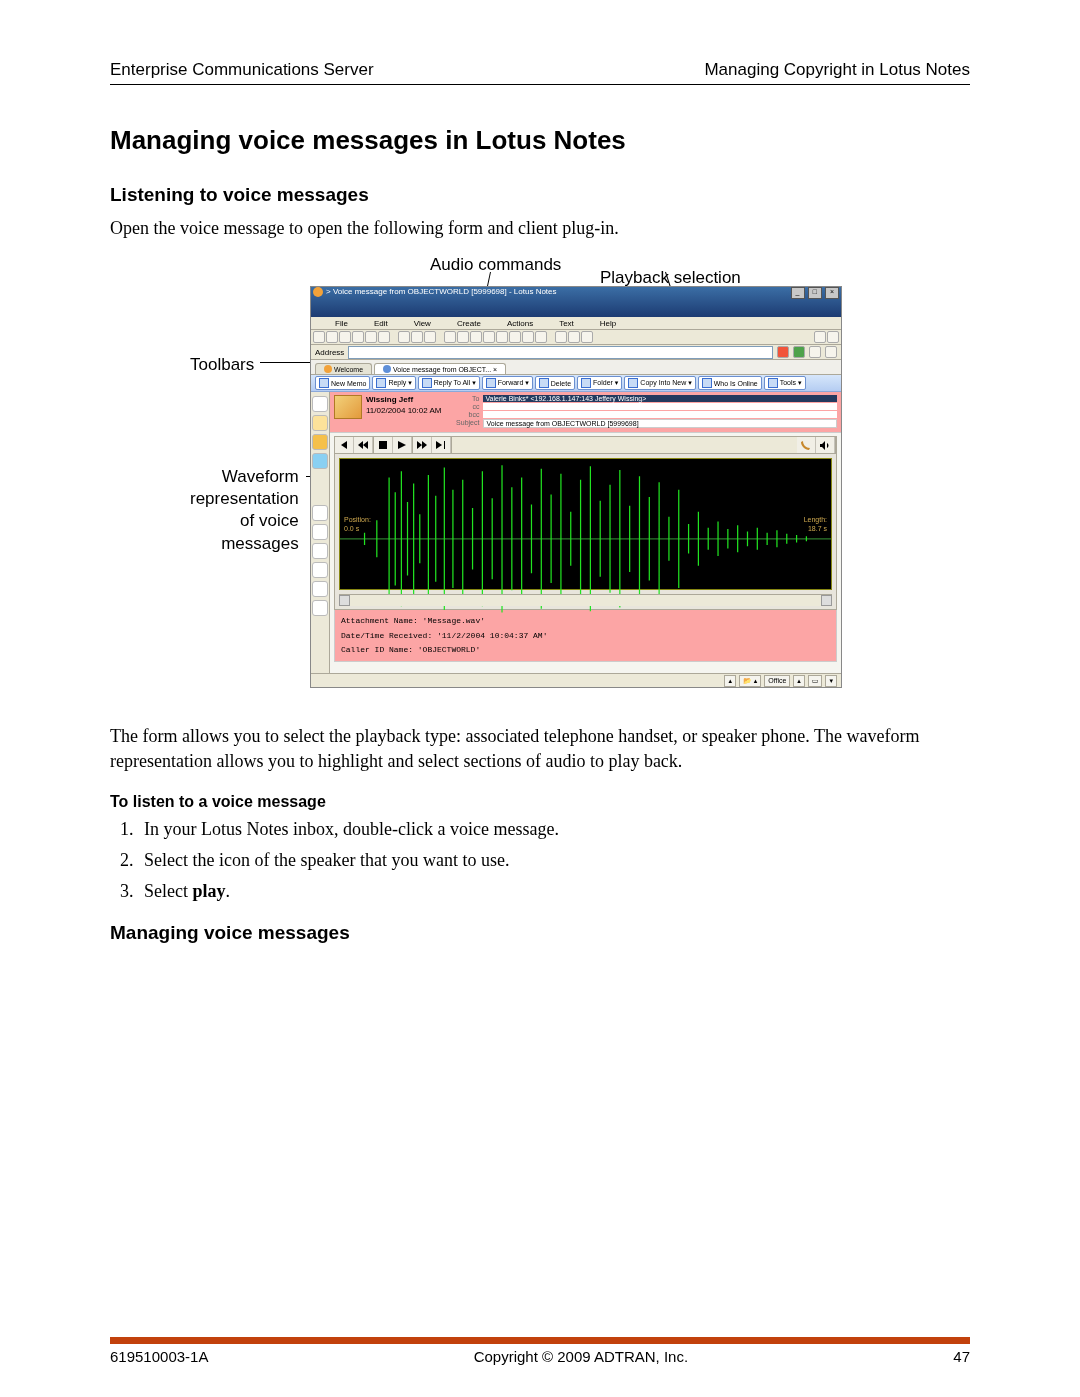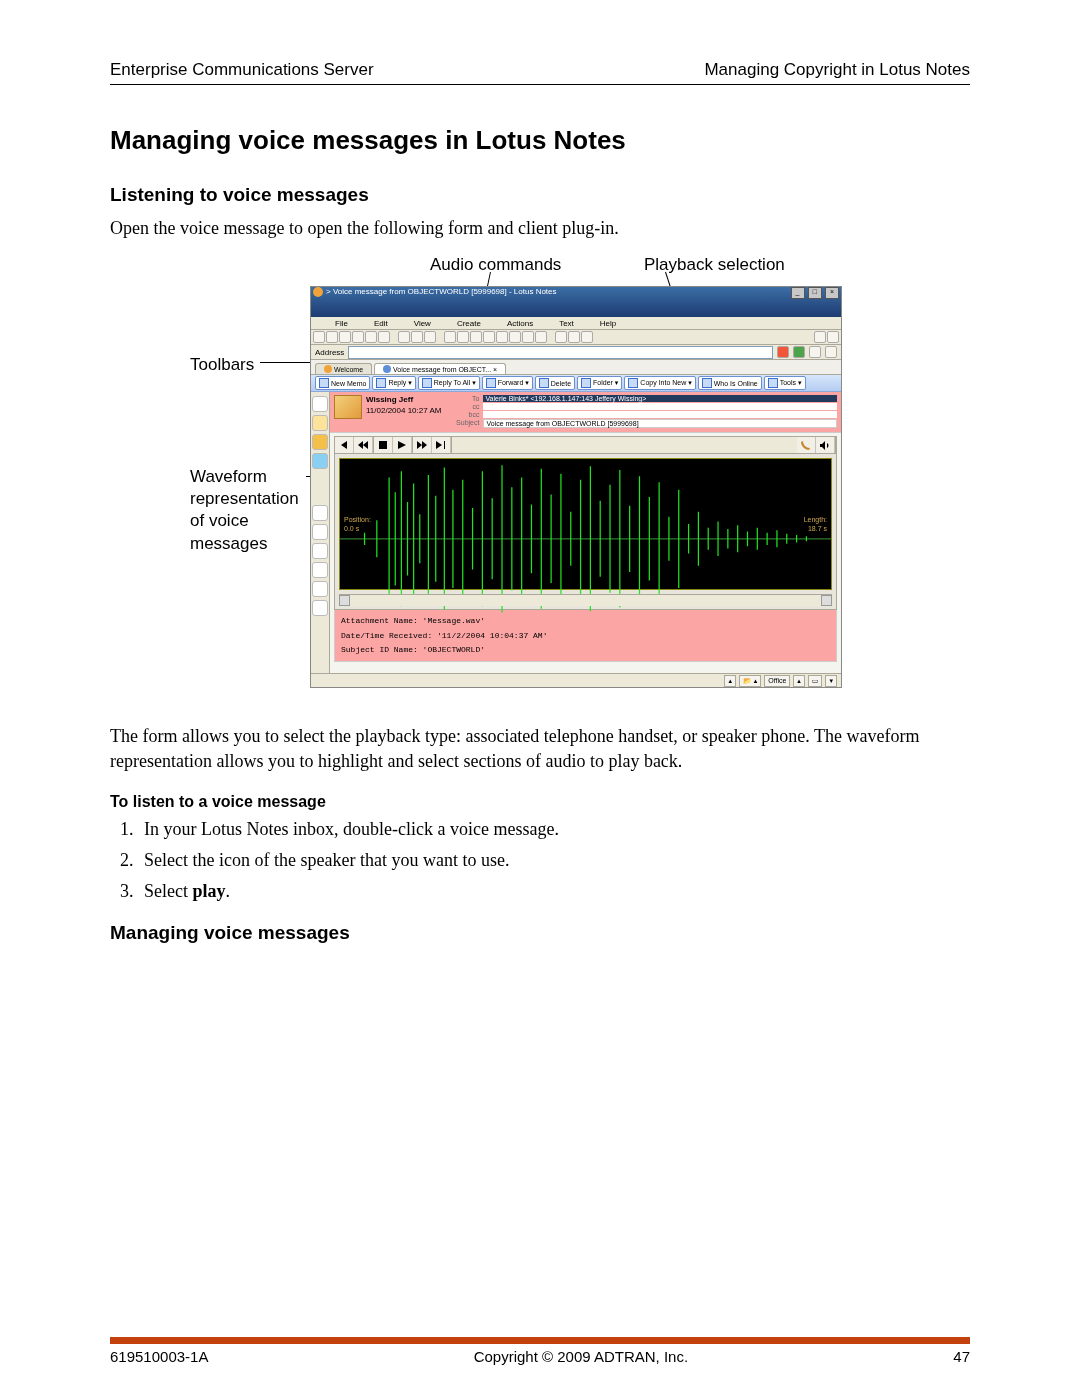--- a/index.html
+++ b/index.html
@@ -175,29 +175,29 @@
   </div>
 
   <h1 class="section-title">Managing voice messages in Lotus Notes</h1>
 
   <h2 class="sub-title">Listening to voice messages</h2>
   <p class="body">Open the voice message to open the following form and client plug-in.</p>
 
   <div class="figure-wrap">
 
     <div class="callout-lbl" style="top:0;left:320px;">Audio commands</div>
-    <div class="callout-lbl" style="top:0;left:490px;margin-left:44px;">Playback selection</div>
+    <div class="callout-lbl" style="top:13px;left:490px;">Playback selection</div>
 
     <div class="callout-line" style="top:18px;left:380px;width:1px;height:144px;transform:rotate(12deg);transform-origin:top;"></div>
     <div class="callout-line" style="top:18px;left:555px;width:1px;height:144px;transform:rotate(-18deg);transform-origin:top;"></div>
 
     <div class="callout-lbl" style="top:100px;left:80px;">Toolbars</div>
     <div class="callout-line" style="top:108px;left:150px;height:1px;width:60px;"></div>
 
-    <div class="callout-lbl" style="top:212px;left:80px;">Waveform
+    <div class="callout-lbl" style="top:212px;left:80px;text-align:right;">Waveform
 representation
 of voice
 messages</div>
     <div class="callout-line" style="top:222px;left:196px;height:1px;width:70px;"></div>
 
     <div class="screenshot">
       <div class="ss-titlebar">
         <span style="width:10px;height:10px;background:#F2A23A;border-radius:50%;margin-right:3px;"></span>
         <span>&gt; Voice message from OBJECTWORLD [5999698] - Lotus Notes</span>
         <span class="spacer"></span>
@@ -314,21 +314,21 @@
           <div class="side-ico"></div>
           <div class="side-ico"></div>
           <div class="side-ico"></div>
         </div>
         <div class="ss-main">
           <div class="msg-head">
             <div class="msg-left">
               <div class="env-ico"></div>
               <div class="msg-who">
                 <div style="font-weight:bold">Wissing Jeff</div>
-                <div>11/02/2004 10:27 AM</div>
+                <div>11/02/2004 10:02 AM</div>
               </div>
             </div>
             <div class="msg-meta">
               <div class="meta-row">
                   <span class="k">To</span>
                   <span class="v dark">Valerie Binks* &lt;192.168.1.147:143 Jeffery Wissing&gt;</span>
                 </div>
               <div class="meta-row">
                   <span class="k">cc</span>
                   <span class="v"></span>
@@ -412,21 +412,21 @@
                 <div>Length:</div>
                 <div>18.7 s</div>
               </div>
             </div>
             <div class="wave-scroll"></div>
           </div>
 
           <div class="att-block">
             <div>Attachment Name: 'Message.wav'</div>
             <div>Date/Time Received: '11/2/2004 10:04:37 AM'</div>
-            <div>Subject ID Name: 'OBJECTWORLD'</div>
+            <div>Caller ID Name: 'OBJECTWORLD'</div>
           </div>
         </div>
       </div>
 
       <div class="ss-status">
         <span class="status-seg">▴</span>
         <span class="status-seg">📂 ▴</span>
         <span class="status-seg">Office</span>
         <span class="status-seg">▴</span>
         <span class="status-seg">▭</span>

